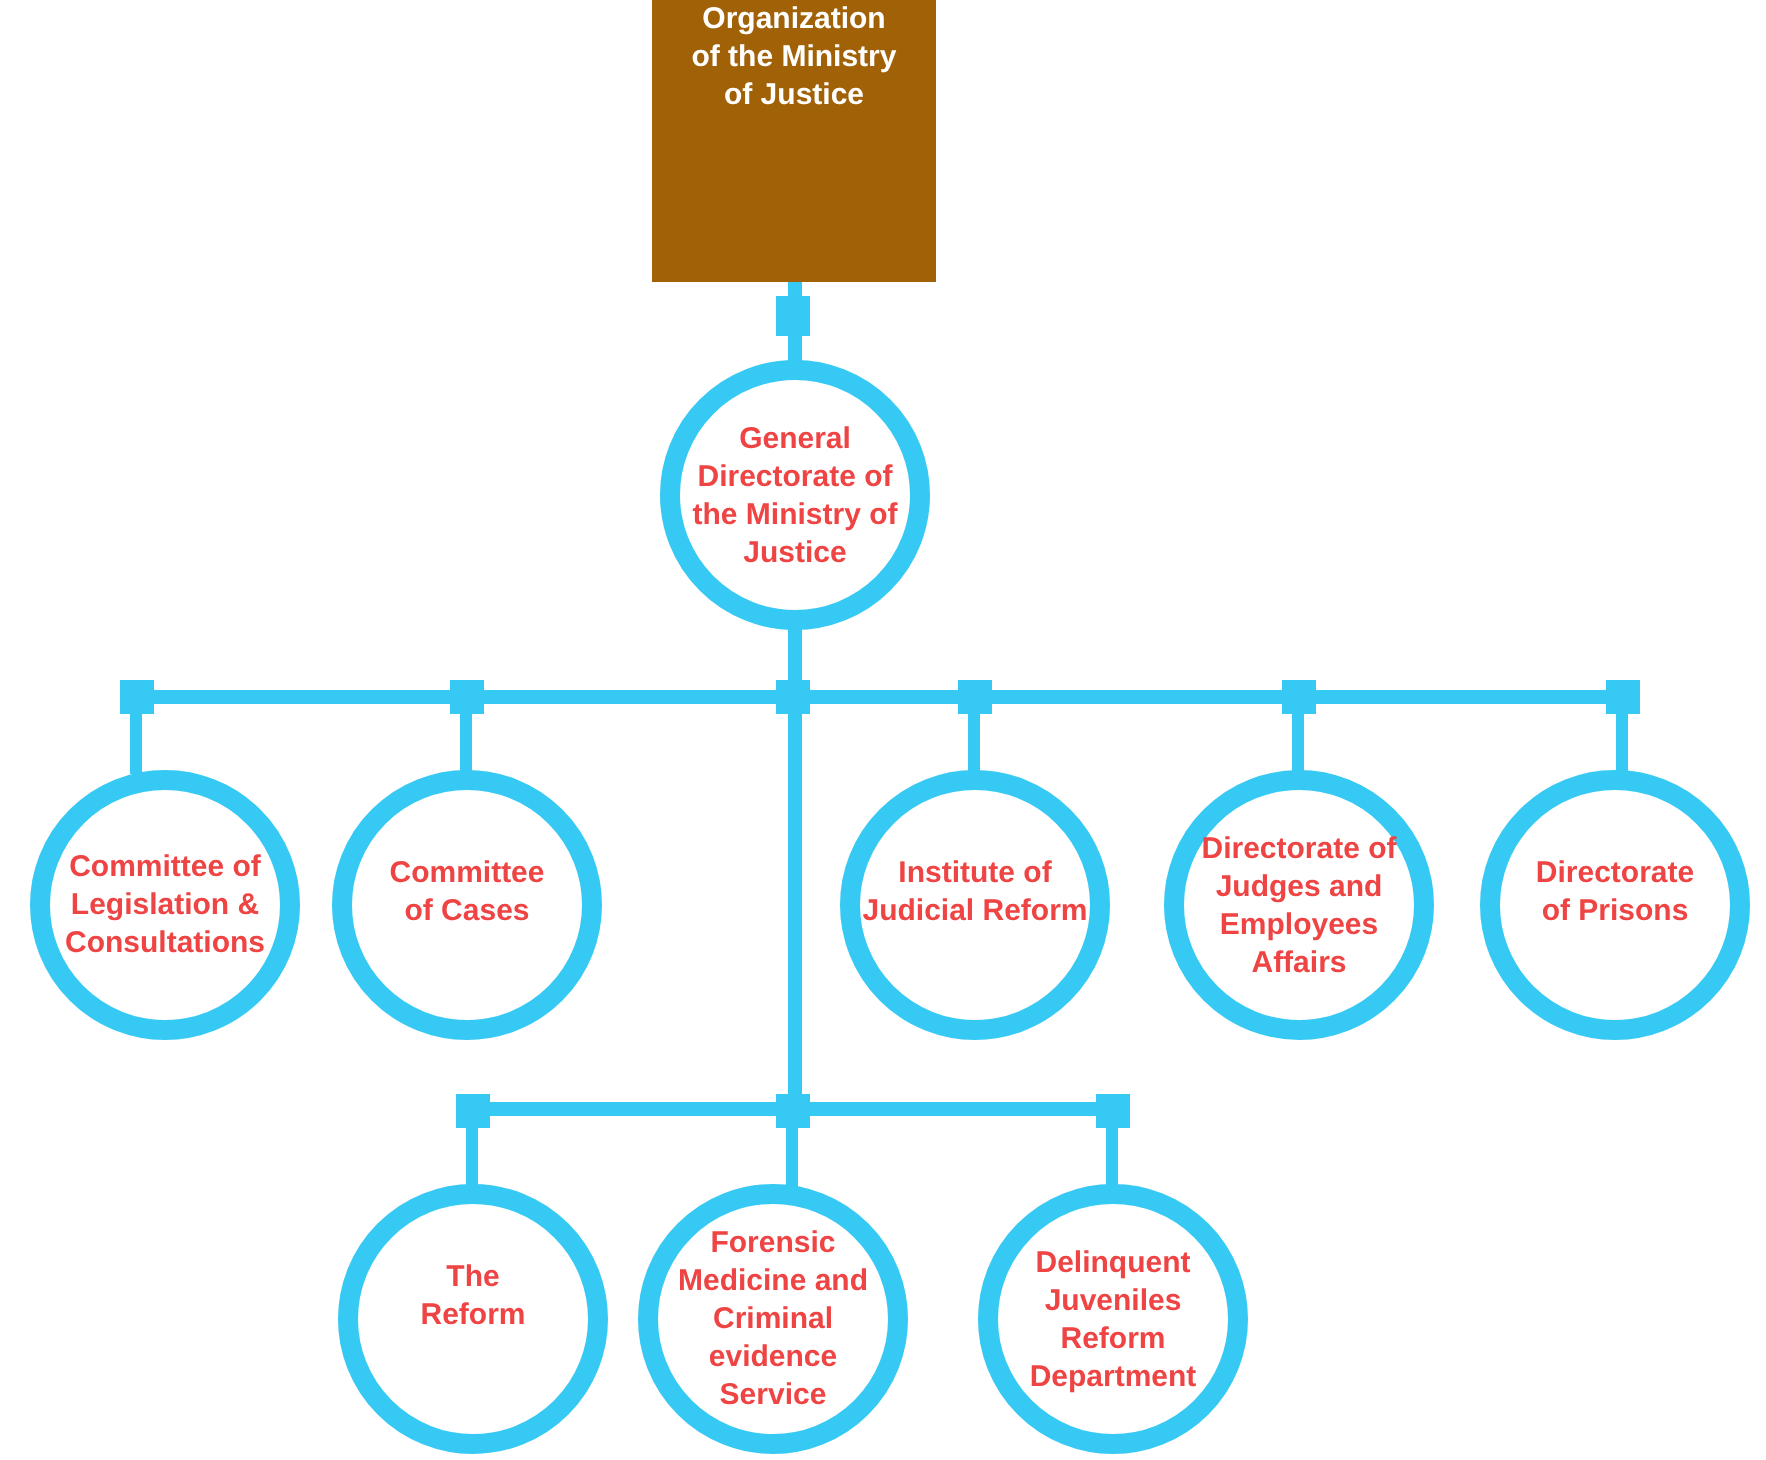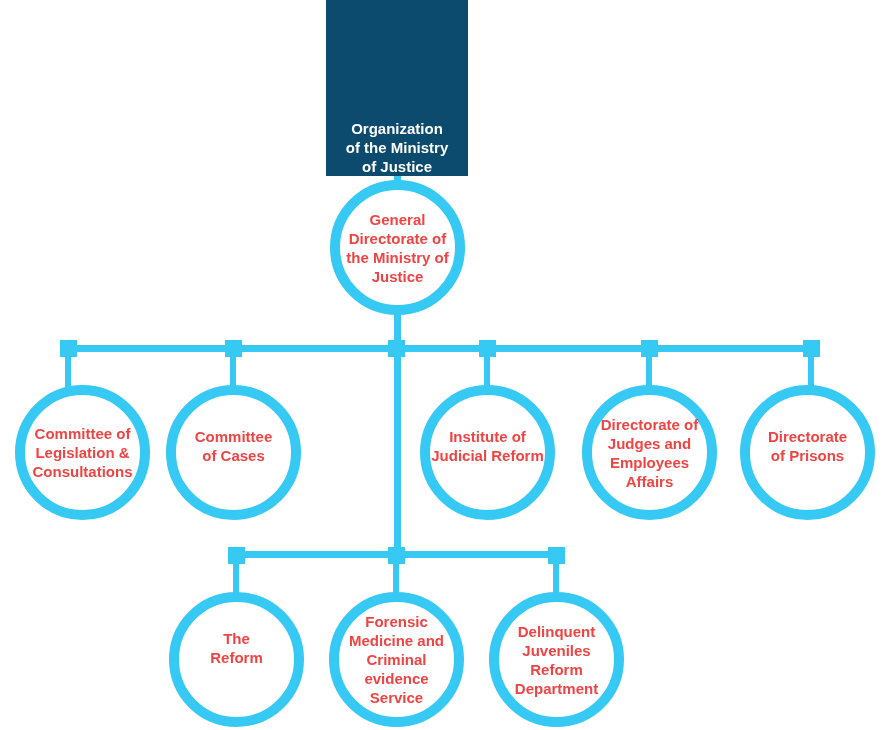--- a/index.html
+++ b/index.html
@@ -26,24 +26,24 @@
     width: 17px;
     height: 17px;
     background: #36C9F4;
   }
   
   .root-box {
     position: absolute;
     left: 326px;
     top: 0;
     width: 142px;
-    height: 176px;
-    background: #0c4a6e;
+    height: 141px;
+    background: #a16207;
     display: flex;
-    align-items: flex-end;
+    align-items: flex-start;
     justify-content: center;
     text-align: center;
   }
   .root-box .label {
     color: #ffffff;
     font-weight: bold;
     font-size: 15px;
     line-height: 19px;
     white-space: pre-line;
     width: 140px;
@@ -142,21 +142,21 @@
   </div>
   <div class="circle" style="left:740px;top:385px">
     <span class="label">Directorate
 of Prisons</span>
   </div>
 
   <div class="circle" style="left:169px;top:592px">
     <span class="label up12">The
 Reform</span>
   </div>
-  <div class="circle" style="left:329px;top:592px">
+  <div class="circle" style="left:319px;top:592px">
     <span class="label t0">Forensic
 Medicine and
 Criminal
 evidence
 Service</span>
   </div>
   <div class="circle" style="left:489px;top:592px">
     <span class="label t0">Delinquent
 Juveniles Reform
 Department</span>

